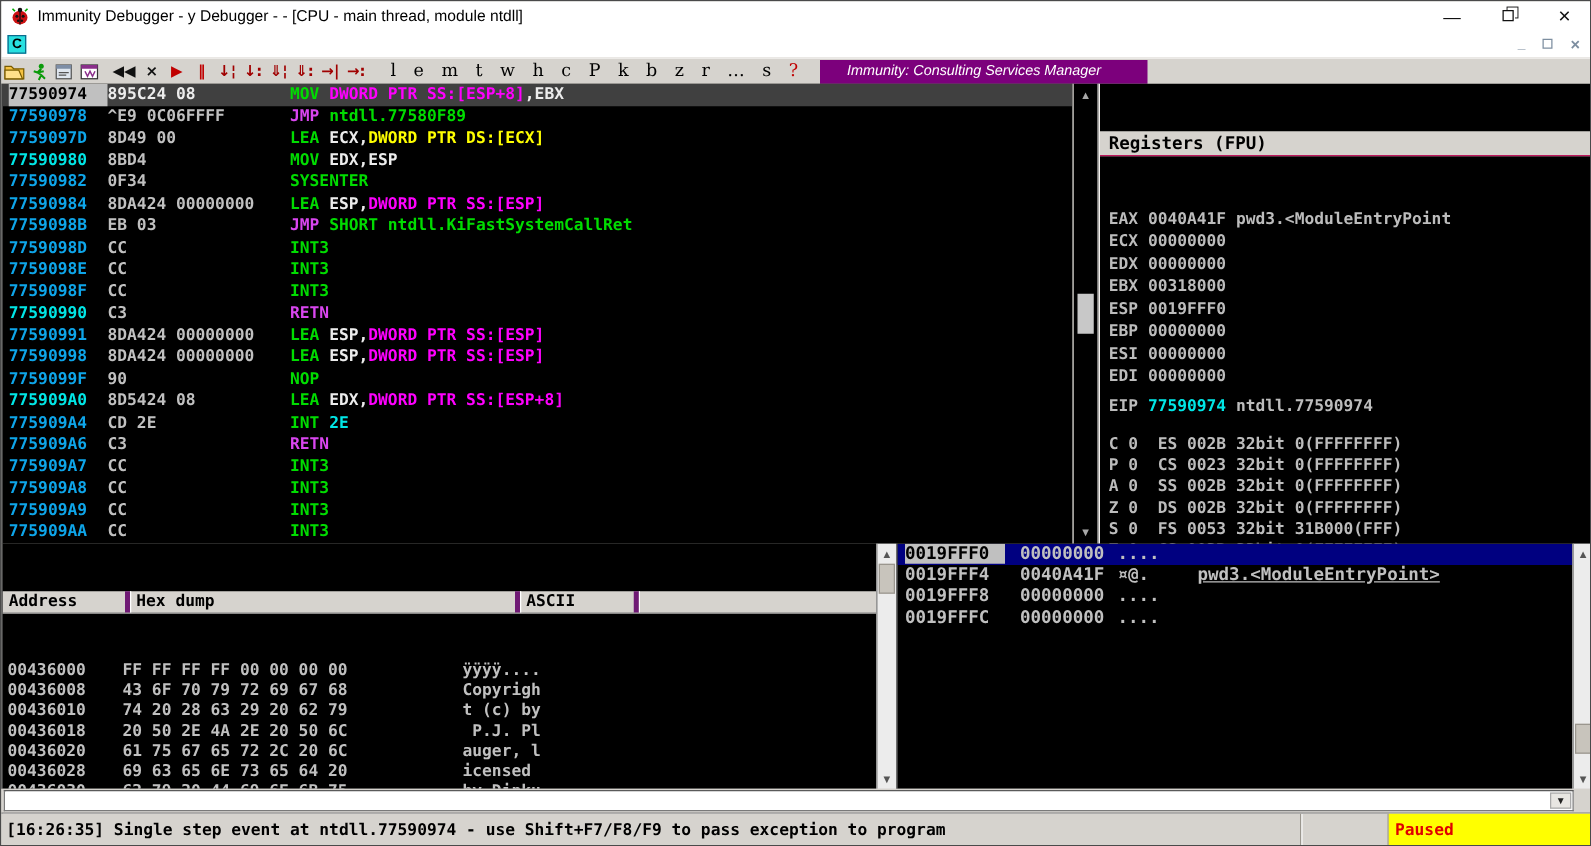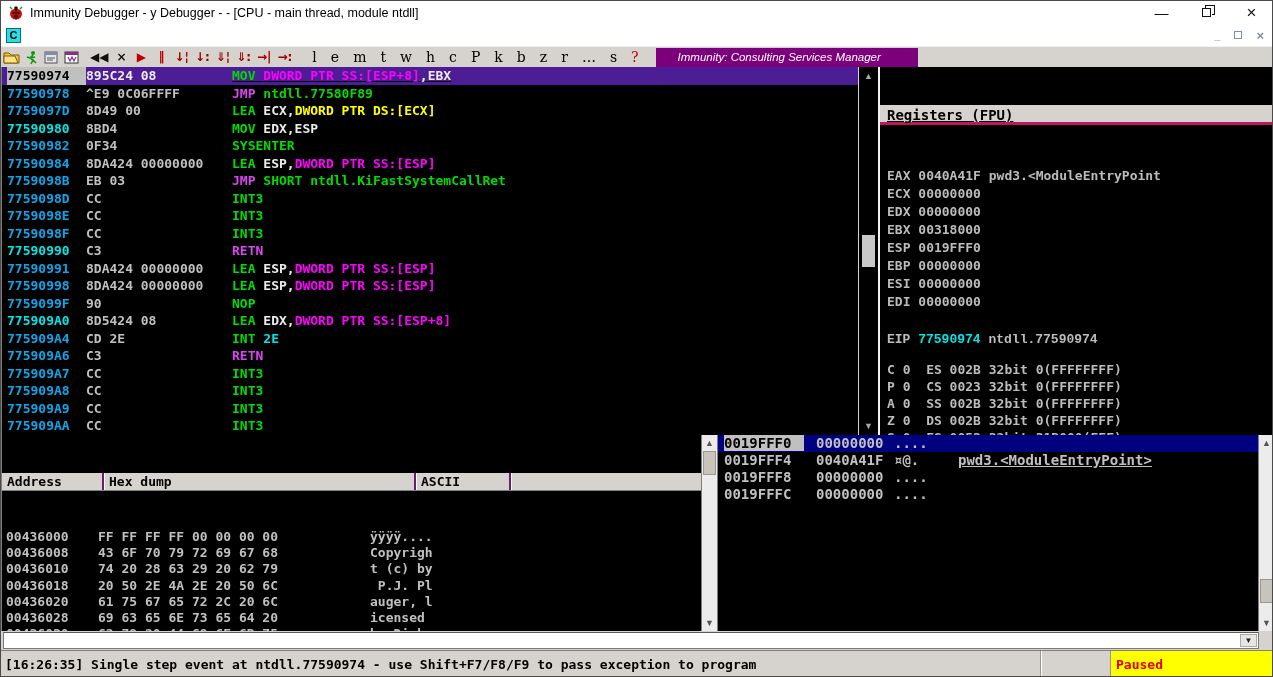--- a/index.html
+++ b/index.html
@@ -29,49 +29,49 @@
   .letter-btn { font-family:"DejaVu Serif", serif; font-size:14px; color:#000; padding:0 7px; }
   .banner { margin-left:10px; width:262px; height:19px; background:#7c007c; color:#fff; font-style:italic; font-size:11.5px; display:flex; align-items:center; padding-left:22px; }
 
   
   .mono { font-family:"DejaVu Sans Mono", monospace; font-weight:bold; }
   .pane { position:absolute; background:#000; overflow:hidden; white-space:pre; }
 
   
   #disasm { left:0; top:66px; width:857px; height:368px; border-left:1px solid #808080; }
   .drow { height:17.5px; line-height:17.5px; font-size:13px; }
-  .drow.sel { background:#4c1d95;text-decoration:underline; }
+  .drow.sel { background:#404040; }
   .d-addr { display:inline-block; width:79px; margin-left:5px; color:#0ea5e9; }
   .d-addr.cyan { color:#00e6e6; }
   .drow.sel .d-addr { background:#c0c0c0; color:#000; }
   .d-hex { display:inline-block; width:146px; color:#c0c0c0; }
   .drow.sel .d-hex { color:#ececec; }
 
   
   #dis-scroll { position:absolute; left:857px; top:66px; width:21px; height:368px; background:#000; border-left:1px solid #d6d3ce; border-right:1px solid #f4f2ef; }
   .sb-arrow { position:absolute; left:0; width:100%; text-align:center; color:#a8a8a8; font-size:9px; line-height:14px; }
   #dis-scroll .sb-thumb { position:absolute; left:3px; top:168px; width:13px; height:32px; background:#c8c8c8; }
 
   
   #regs { left:878px; top:66px; width:395px; height:368px; border-left:1px solid #f4f2ef; }
-  .pane-header { background:#d6d3ce; color:#000; font-size:14px; height:20px; line-height:20px; padding-left:7px; border-bottom:3px solid #be185d;text-decoration:underline; }
+  .pane-header { background:#d6d3ce; color:#000; font-size:14px; height:20px; line-height:20px; padding-left:7px; border-bottom:1px solid #be185d; }
   #reg-lines { padding:4px 0 0 7px; font-size:13px; }
   .rline { height:18px; line-height:18px; }
   .rline.flag { height:17px; line-height:17px; }
   .gap8 { margin-top:12px; }
-  .gap6 { margin-top:20px;font-family:Liberation Mono, monospace; }
+  .gap6 { margin-top:6px; }
 
   .c-gray { color:#bcbcbc; } .c-cyan { color:#00e6e6; } .c-green { color:#00dc00; }
   .c-red { color:#d946ef;margin-top:22px; } .c-magenta { color:#ff00ff; } .c-yellow { color:#ffff00; }
   .c-white { color:#ececec; }
 
   
   #dump { left:0; top:434px; width:700px; height:196px; border-left:1px solid #808080; }
   .dump-header { display:flex; background:#d6d3ce; height:18px; font-size:13px; color:#000; border-bottom:1px solid #808080; }
-  .dh-cell { line-height:17px; padding-left:5px; border-right:2px solid #701a75; box-shadow:1px 0 0 #fff; }
+  .dh-cell { line-height:17px; padding-left:5px; border-right:4px solid #701a75; box-shadow:1px 0 0 #fff; }
   .dh-addr { width:102px; } .dh-hex { width:312px; } .dh-ascii { width:95px; } .dh-fill { flex:1; border-right:none; box-shadow:none; }
   .mrow { height:16.2px; line-height:16.2px; font-size:13px; color:#c0c0c0; }
   .m-addr { display:inline-block; width:92px; margin-left:4px; }
   .m-hex { display:inline-block; width:272px; }
 
   
   .light-scroll { position:absolute; width:16px; background:#ececec; border-left:1px solid #808080; }
   .light-scroll .sb-arrow { color:#555; }
   .light-scroll .sb-thumb { position:absolute; left:1px; width:13px; background:#c8c4bc; border:1px solid #9a968e; }
 

